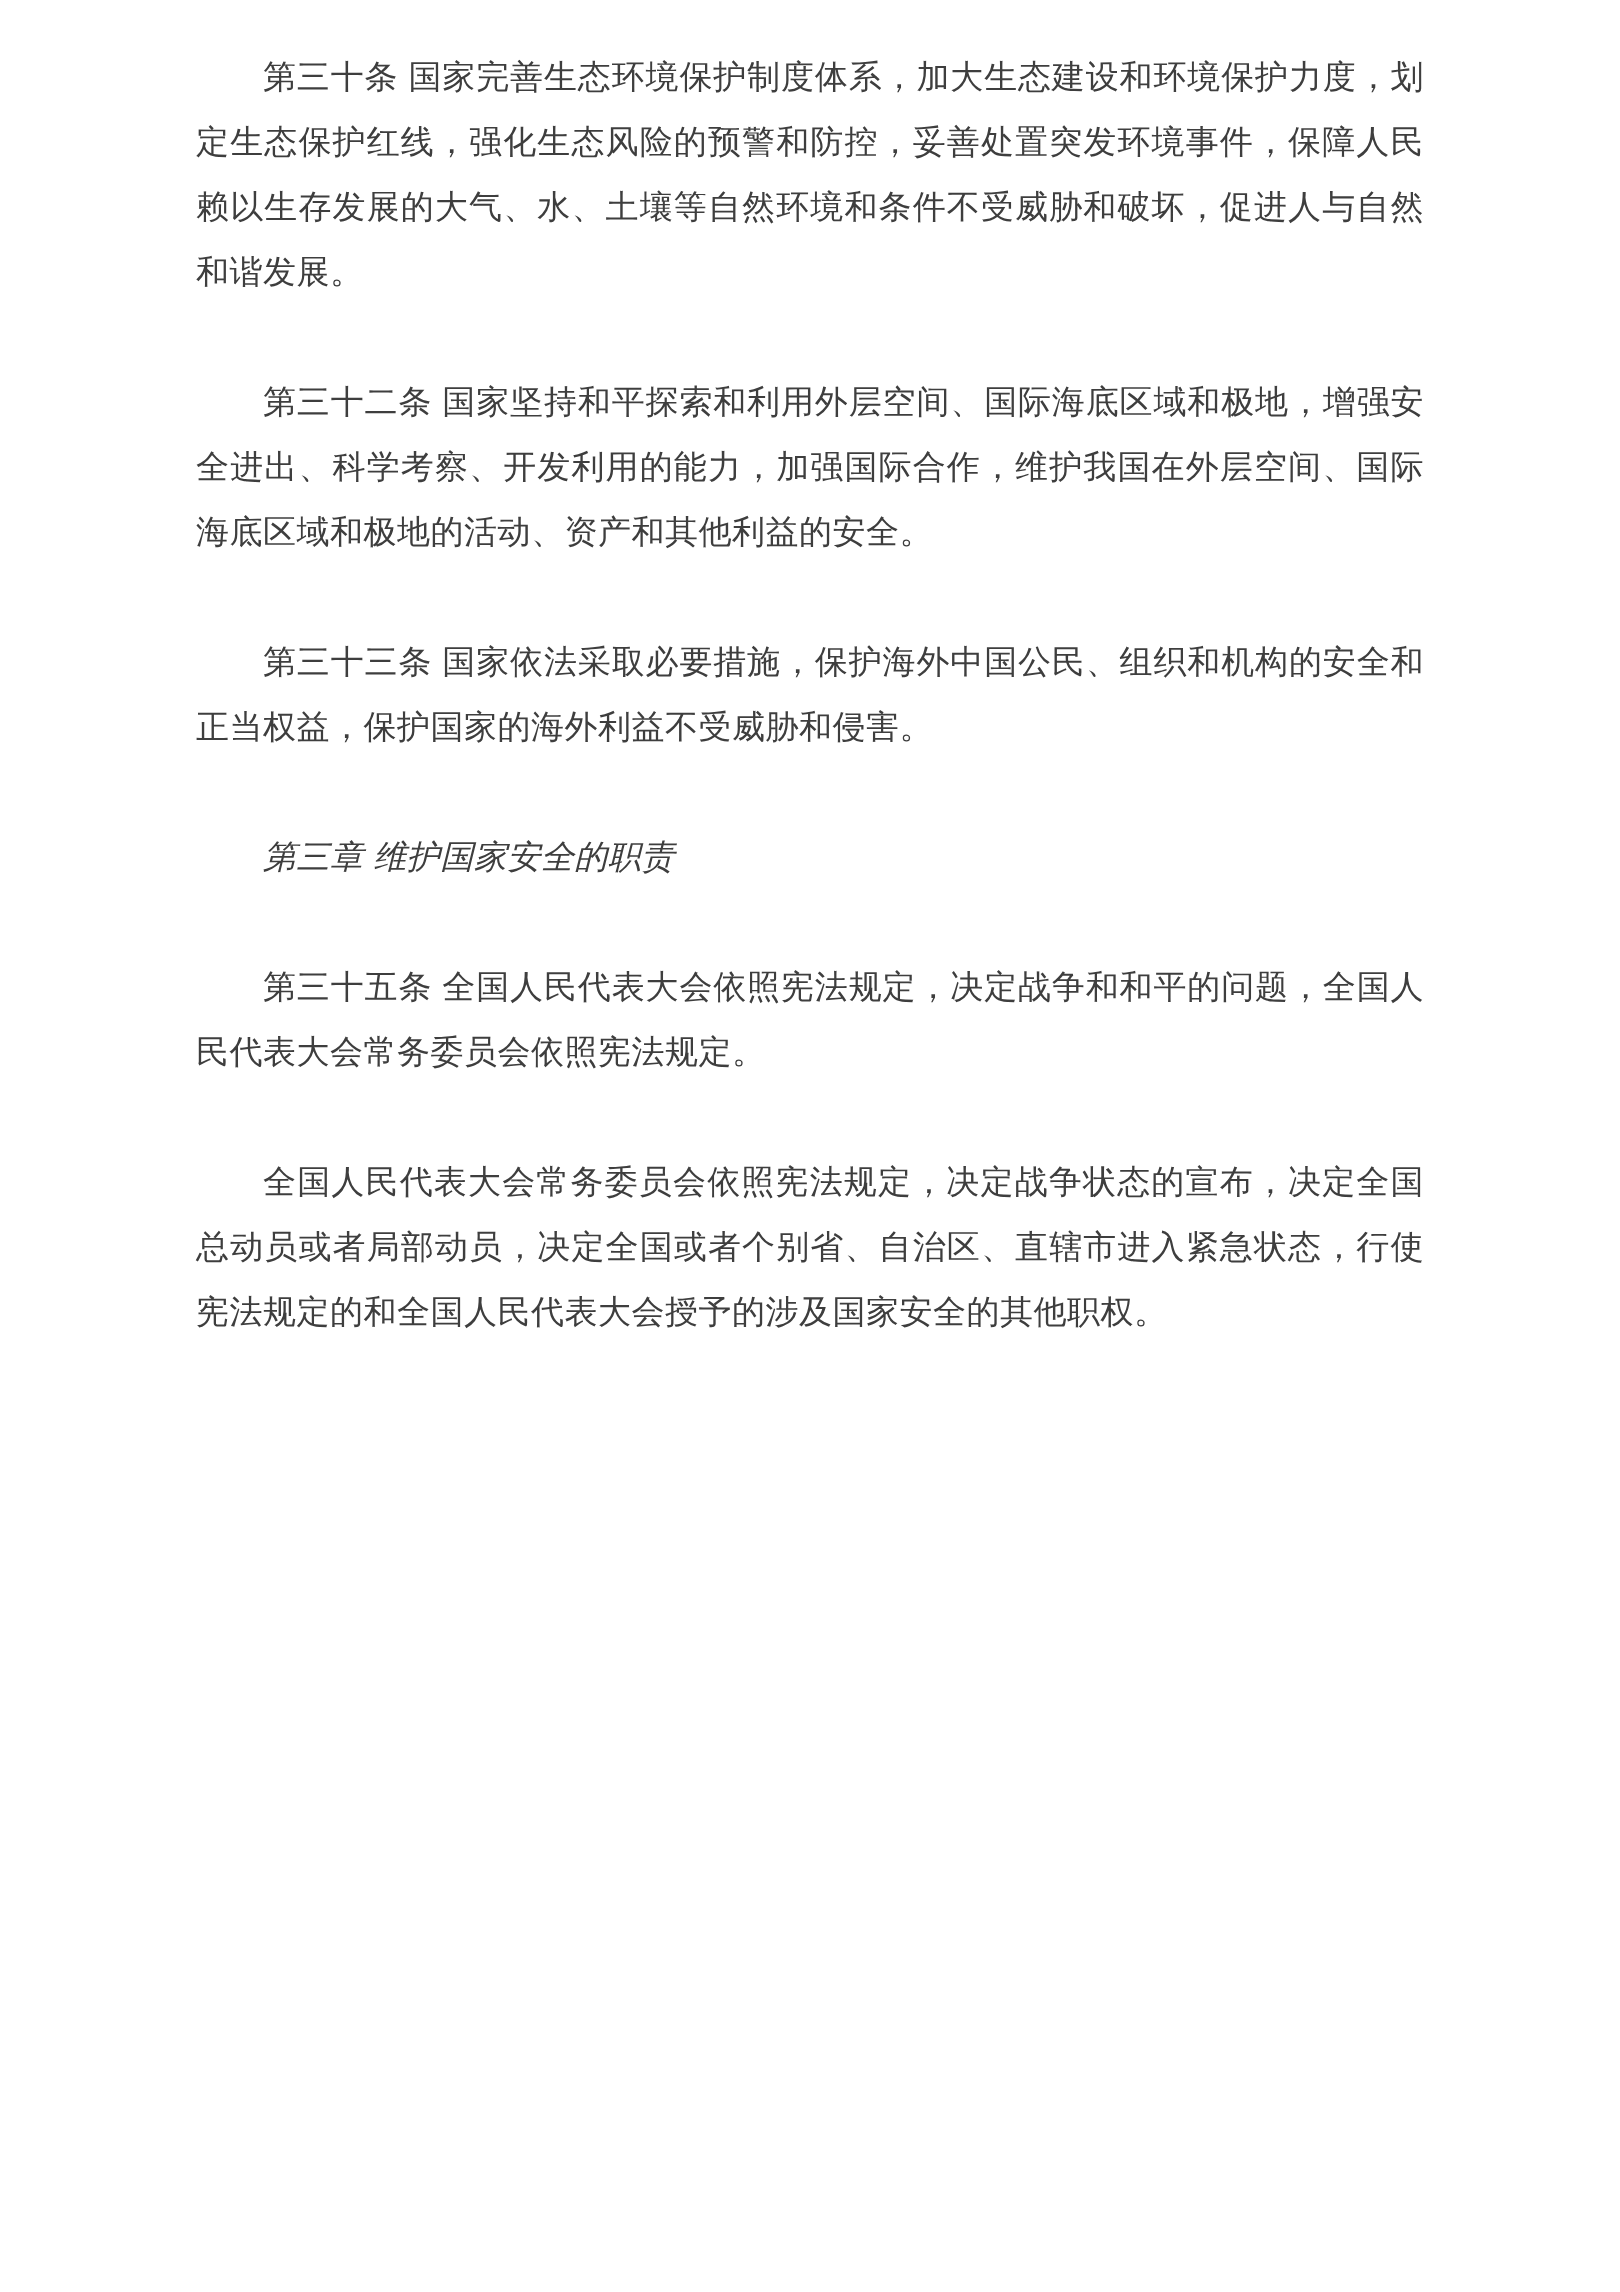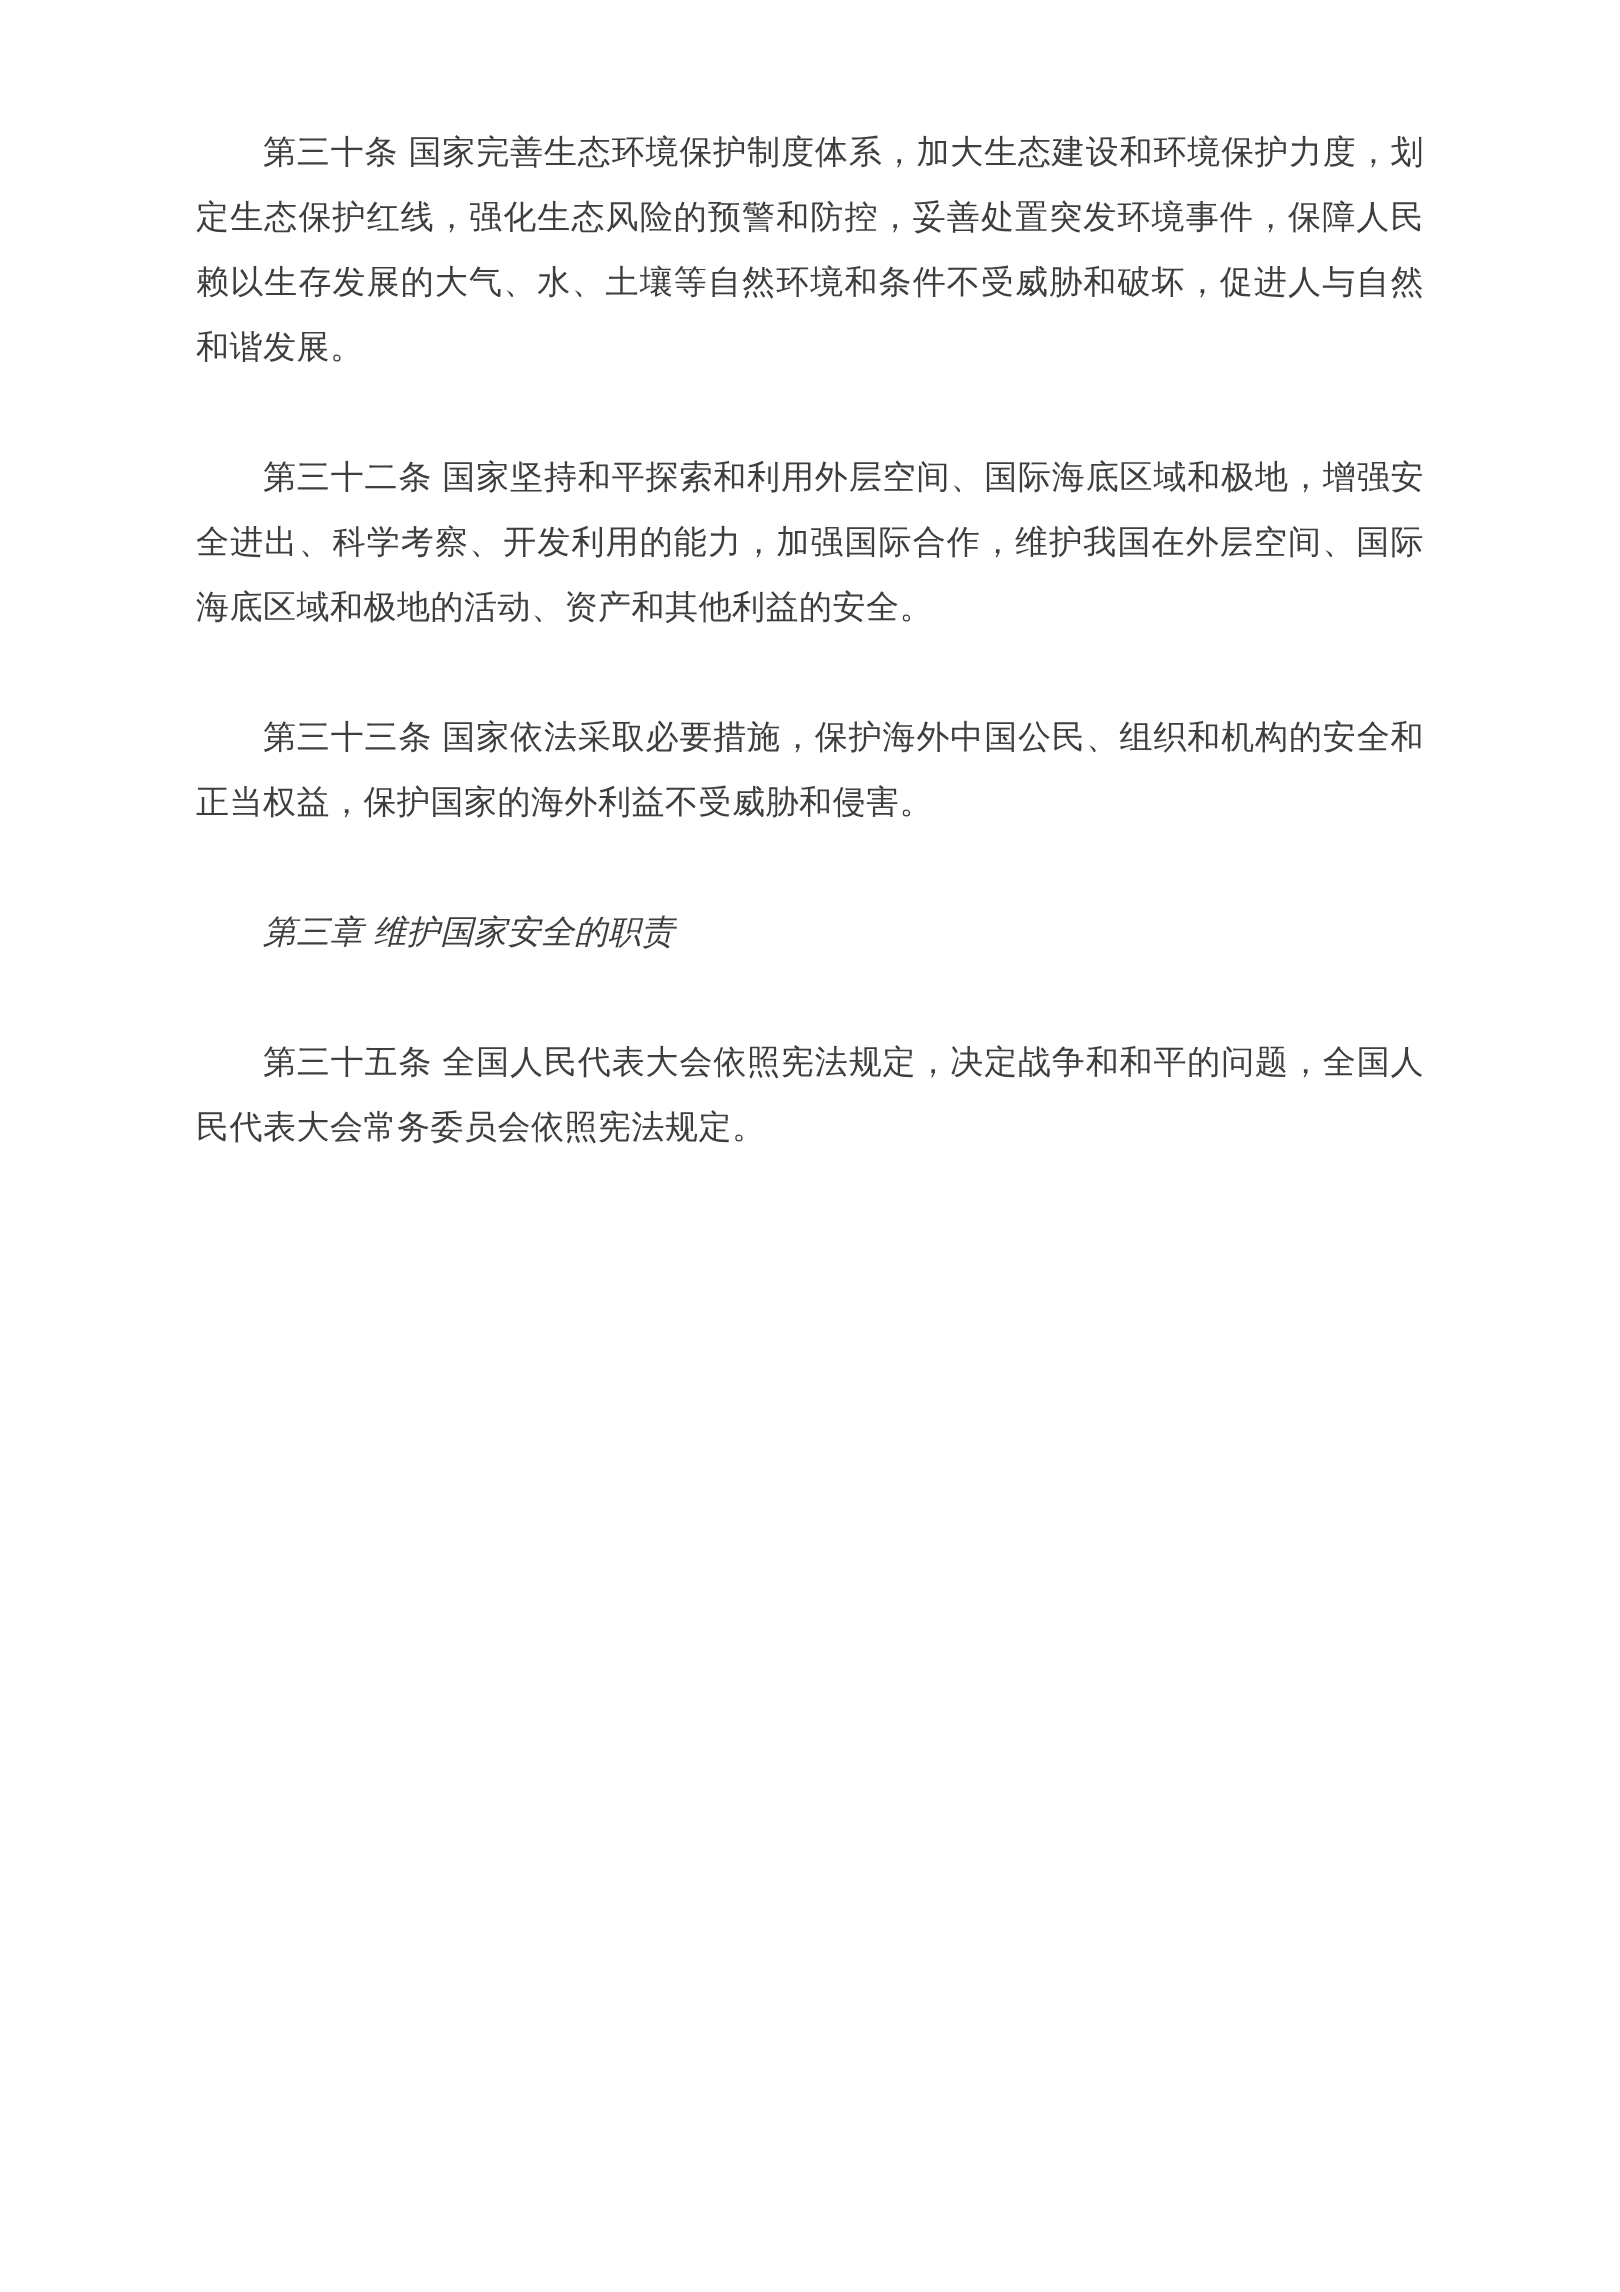--- a/index.html
+++ b/index.html
@@ -8,21 +8,21 @@
     padding: 0;
     background: #ffffff;
   }
   .page {
     position: relative;
     width: 1620px;
     height: 2293px;
     margin: 0 auto;
     background: #ffffff;
     box-sizing: border-box;
-    padding: 119px 196px 0 196px;
+    padding: 44px 196px 0 196px;
     overflow: hidden;
     font-family: "Liberation Sans", "DejaVu Sans", sans-serif;
   }
   .para {
     margin: 0 0 65px 0;
     font-size: 33px;
     line-height: 65px;
     text-align: justify;
     text-justify: inter-ideograph;
     text-indent: 67px; 
@@ -41,14 +41,15 @@
 </style>
 </head>
 <body>
 
 <div class="page" style="color: rgb(62, 62, 62); background: rgb(255, 255, 255);">
   <p class="para">第三十条 国家完善生态环境保护制度体系，加大生态建设和环境保护力度，划定生态保护红线，强化生态风险的预警和防控，妥善处置突发环境事件，保障人民赖以生存发展的大气、水、土壤等自然环境和条件不受威胁和破坏，促进人与自然和谐发展。</p>
   <p class="para">第三十二条 国家坚持和平探索和利用外层空间、国际海底区域和极地，增强安全进出、科学考察、开发利用的能力，加强国际合作，维护我国在外层空间、国际海底区域和极地的活动、资产和其他利益的安全。</p>
   <p class="para">第三十三条 国家依法采取必要措施，保护海外中国公民、组织和机构的安全和正当权益，保护国家的海外利益不受威胁和侵害。</p>
   <p class="chapter-heading">第三章 维护国家安全的职责</p>
   <p class="para">第三十五条 全国人民代表大会依照宪法规定，决定战争和和平的问题，全国人民代表大会常务委员会依照宪法规定。</p>
+  <p class="para">全国人民代表大会常务委员会依照宪法规定，决定战争状态的宣布，决定全国总动员或者局部动员，决定全国或者个别省、自治区、直辖市进入紧急状态，行使宪法规定的和全国人民代表大会授予的涉及国家安全的其他职权。</p>
 </div>
 
 
 </body></html>

